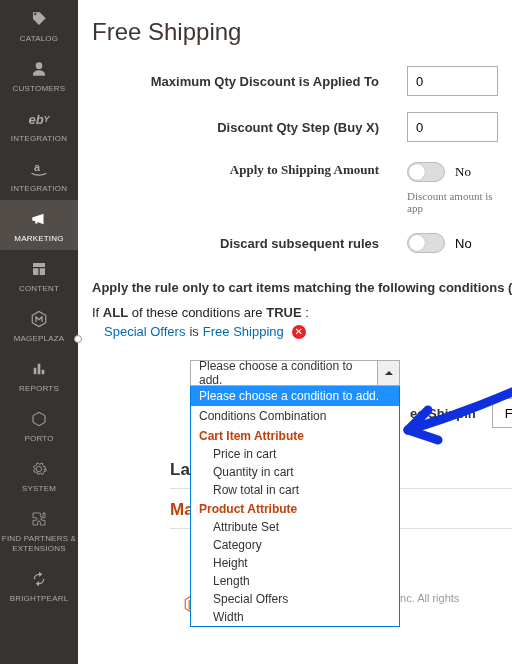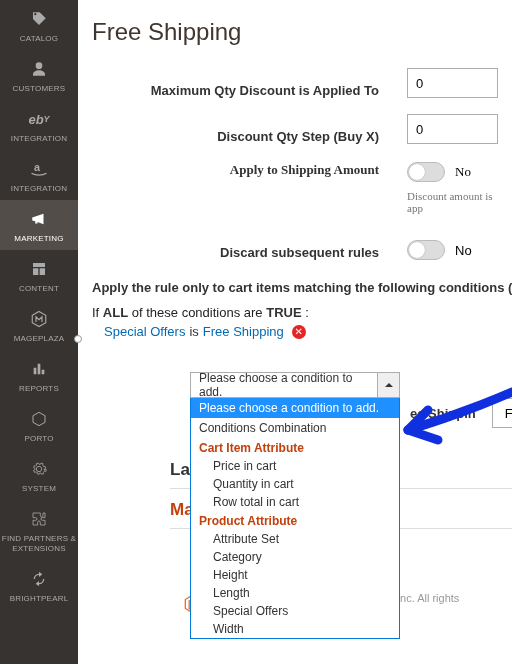--- a/index.html
+++ b/index.html
@@ -10,37 +10,37 @@
   .side-item { display: flex; flex-direction: column; align-items: center; justify-content: center; padding: 8px 0 6px 0; cursor: pointer; color: #aaa; }
   .side-item.active { background: #524d49; color: #fff; align-items: center; }
   .side-item .icon { height: 22px; display: flex; align-items: center; justify-content: center; margin-bottom: 4px; }
   .side-item .lbl { font-size: 8px; letter-spacing: 0.2px; text-align: center; line-height: 10px; text-transform: uppercase; }
   .side-item svg { fill: #aaa; }
   .side-item.active svg { fill: #fff; }
   
   .main { flex: 1; position: relative; overflow: hidden; }
   .page-title { font-size: 24px; font-weight: 400; color: #41362f; padding: 18px 14px 12px 14px; }
   .form-area { padding: 0 14px; }
-  .form-row { display: flex; align-items: flex-end; min-height: 46px; padding: 6px 0; }
+  .form-row { display: flex; align-items: center; min-height: 46px; padding: 6px 0; }
   .form-row .flabel { width: 315px; text-align: right; font-size: 13px; font-weight: 600; color: #333; padding-right: 28px; }
   .form-row .fcontrol { flex: 1; display: flex; align-items: center; gap: 10px; }
   .text-input { height: 30px; border: 1px solid #adadad; padding: 0 8px; font-size: 13px; width: 100%; min-width: 60px; }
   .toggle { width: 38px; height: 20px; border-radius: 10px; background: #ddd; border: 1px solid #bbb; position: relative; cursor: pointer; flex-shrink:0; }
   .toggle::after { content:''; position:absolute; width:16px; height:16px; background:#fff; border-radius:50%; top:1px; left:1px; box-shadow:0 0 1px rgba(0,0,0,.4); }
   .toggle-text { font-size: 13px; color: #000000; }
   .note { font-size: 11px; color: #777; margin-top: 4px; }
   .section-intro { font-size: 13px; font-weight: 700; padding: 14px 14px 0 14px; white-space: nowrap; }
   .cond-block { padding: 10px 14px 0 14px; font-size: 13px; }
   .cond-if { margin-bottom: 4px; }
   .cond-if .kw { color: #222; }
   .cond-line { padding-left: 12px; display:flex; align-items:center; gap:4px; }
   .cond-line .link { color: #006bb4; }
   .remove-dot { width:14px; height:14px; border-radius:50%; background:#e22626; display:inline-flex; align-items:center; justify-content:center; color:#fff; font-size:10px; line-height:1; cursor:pointer; margin-left:4px;}
   
-  .dd-wrap { position: absolute; left: 112px; top: 372px; width: 210px; z-index: 20; }
+  .dd-wrap { position: absolute; left: 112px; top: 360px; width: 210px; z-index: 20; }
   .dd-header { display:flex; border:1px solid #adadad; background:#fff; height:26px; }
   .dd-header .dd-title { flex:1; font-size:12px; color:#333; padding:0 8px; display:flex; align-items:center; }
   .dd-header .dd-btn { width:22px; border-left:1px solid #adadad; background:#efefef; display:flex; align-items:center; justify-content:center; cursor:pointer;}
   .dd-list { border:1px solid #007bdb; border-top:none; background:#fff; font-size:12px; }
   .dd-opt { padding:3px 8px; cursor:pointer; white-space:nowrap; }
   .dd-opt.selected { background:#1e90ff; color:#fff; }
   .dd-group { padding:3px 8px 2px 8px; font-weight:700; color:#c2410c; }
   .dd-sub { padding:2px 8px 2px 22px; cursor:pointer; }
   
   .below { position:absolute; left:92px; top:360px; right:0; font-size:13px; }

